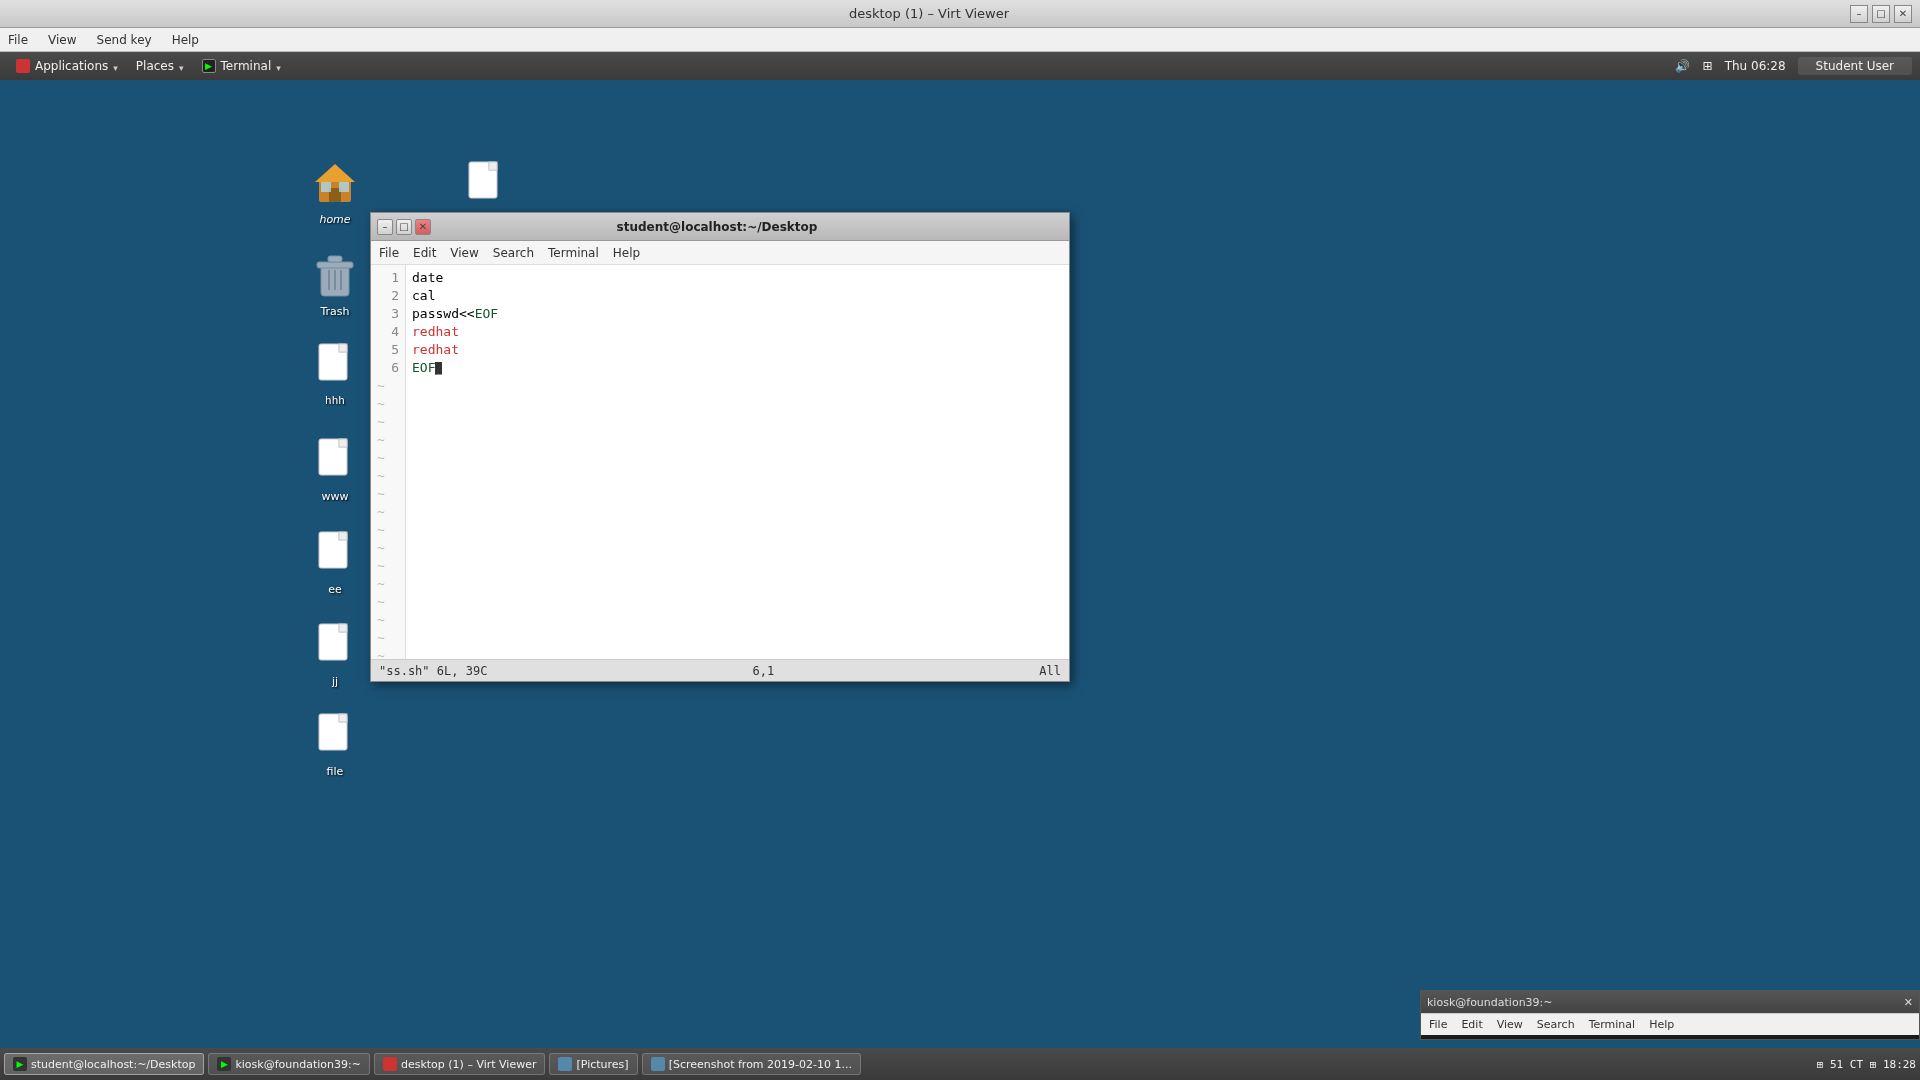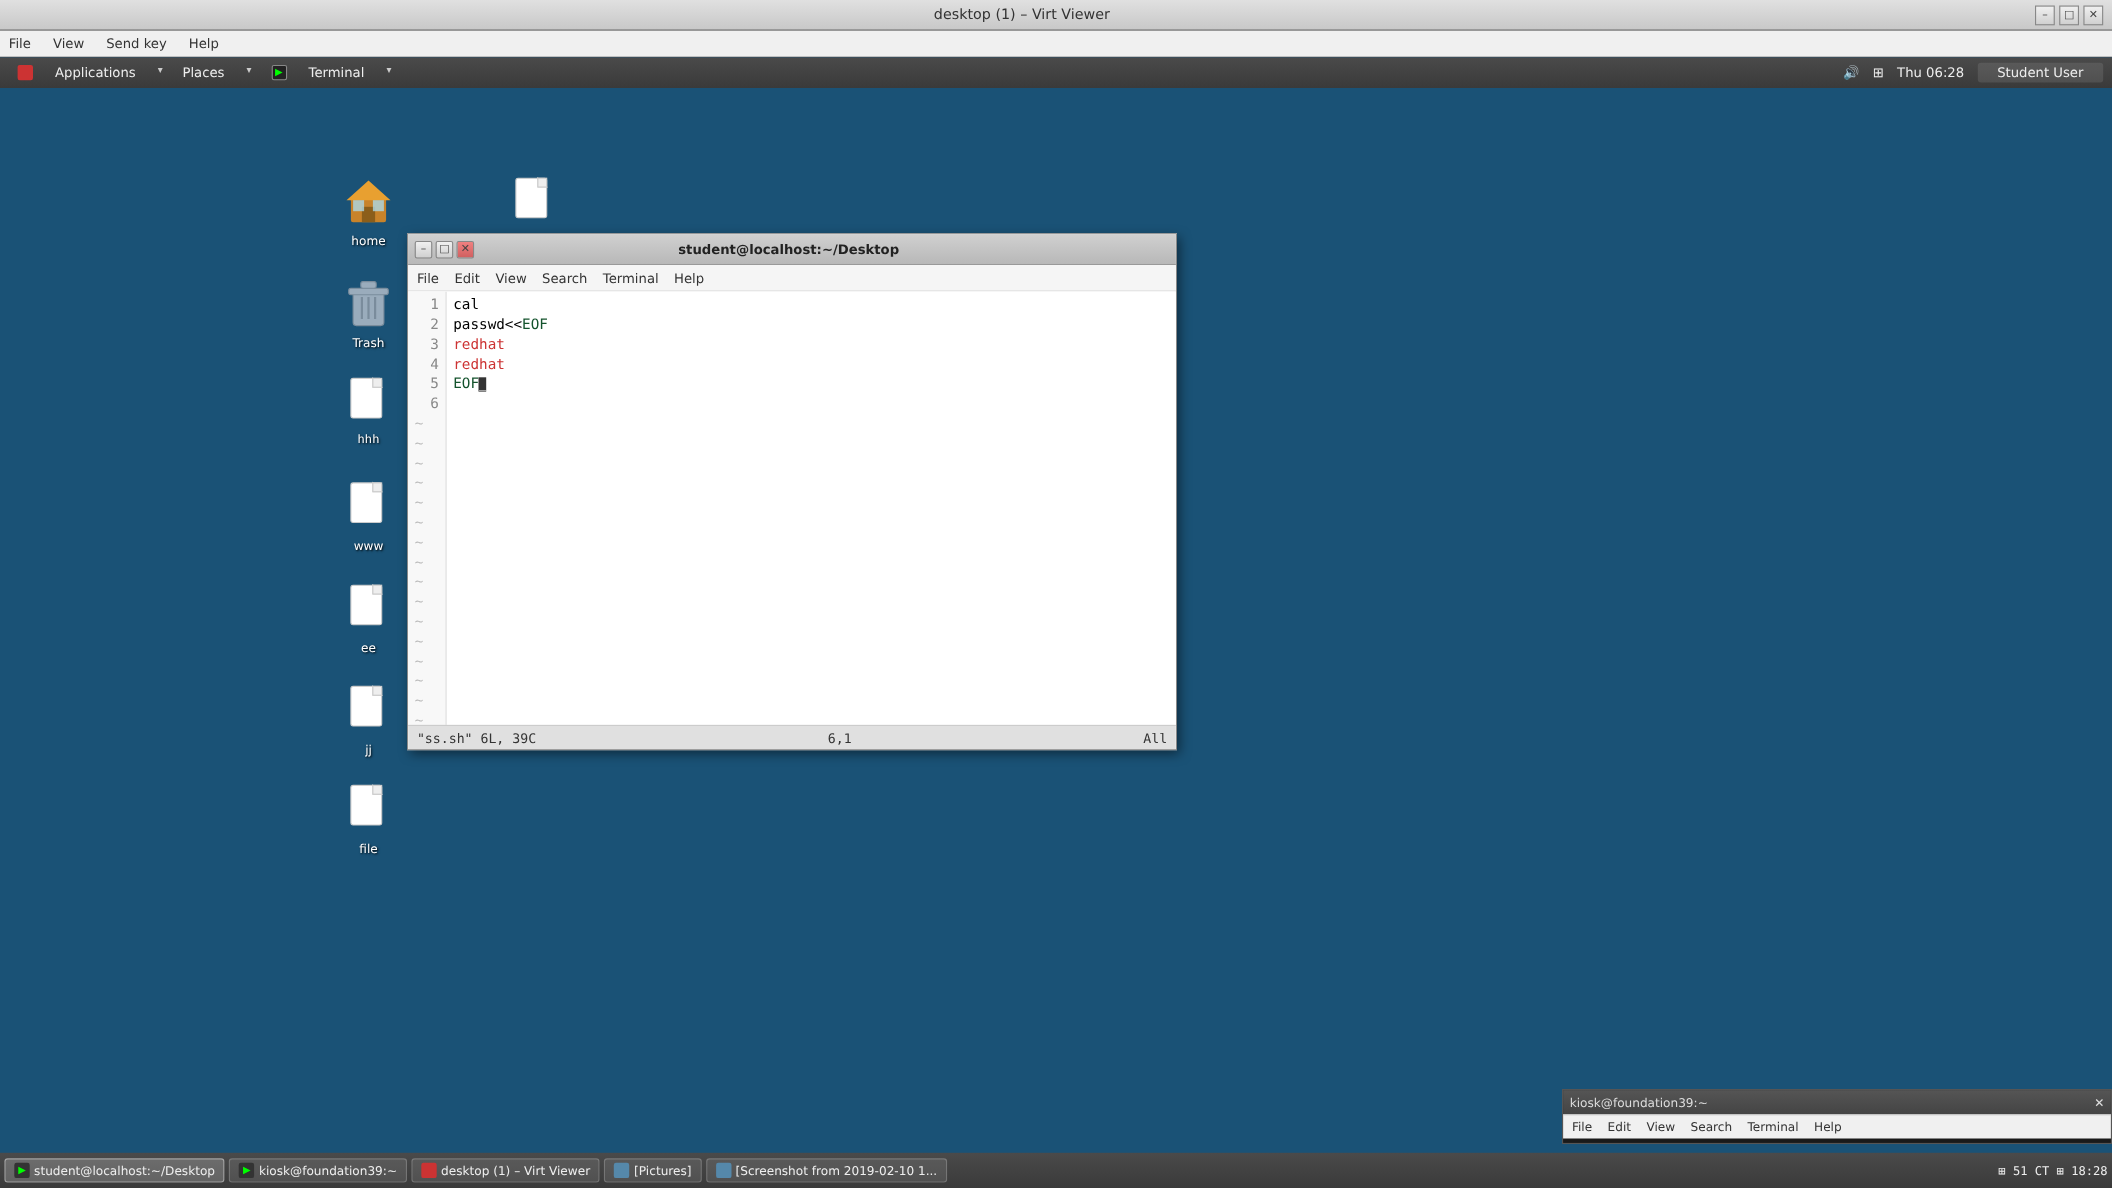--- a/index.html
+++ b/index.html
@@ -77,21 +77,21 @@
       align-items: center;
       padding: 0 8px;
       z-index: 10;
     }
     .guest-panel-left {
       display: flex;
       align-items: center;
       gap: 2px;
     }
     .panel-btn {
-      display: flex; align-items: flex-start; gap: 20px;
+      display: flex; align-items: flex-end; gap: 5px;
       padding: 2px 8px;
       font-size: 12px;
       color: #eee;
       cursor: pointer;
       border-radius: 3px;
     }
     .panel-btn-icon {
       width: 14px; height: 14px;
       background: #cc3333;
       border-radius: 2px;
@@ -370,21 +370,21 @@
         </div>
       </div>
       <div class="guest-panel-right">
         <span>🔊</span>
         <span style="font-size:12px;">⊞</span>
         <span>Thu 06:28</span>
         <span style="background:rgba(255,255,255,0.1); padding:2px 18px; border-radius:3px;">Student User</span>
       </div>
     </div>
 
-    <div class="desktop-icon" style="top:108px; left:300px;">
+    <div class="desktop-icon" style="top:108px; left:300px;font-style:italic;">
       <div class="icon-img">
         <svg width="48" height="48" viewBox="0 0 48 48">
           <rect x="8" y="20" width="32" height="22" rx="2" fill="#c8832a"></rect>
           <polygon points="4,22 24,4 44,22" fill="#e8a030"></polygon>
           <rect x="18" y="28" width="12" height="14" fill="#8b5e1a"></rect>
           <rect x="10" y="22" width="10" height="10" fill="#add8e6" opacity="0.8"></rect>
           <rect x="28" y="22" width="10" height="10" fill="#add8e6" opacity="0.8"></rect>
         </svg>
       </div>
       <span class="icon-label">home</span>
@@ -513,20 +513,21 @@
             <div class="vim-empty-line">~</div>
             <div class="vim-empty-line">~</div>
             <div class="vim-empty-line">~</div>
             <div class="vim-empty-line">~</div>
             <div class="vim-empty-line">~</div>
             <div class="vim-empty-line">~</div>
             <div class="vim-empty-line">~</div>
 
           </div>
           <div class="vim-text-area">
+            <div class="vim-line">date</div>
             <div class="vim-line">cal</div>
             <div class="vim-line">passwd&lt;&lt;<span class="eof-word">EOF</span></div>
             <div class="vim-line"><span class="redhat-word">redhat</span></div>
             <div class="vim-line"><span class="redhat-word">redhat</span></div>
             <div class="vim-line"><span class="eof-word">EOF</span><span style="background:#333; color:#fff; font-size:11px;">_</span></div>
           </div>
         </div>
 
         <div class="vim-statusbar">
           <span>"ss.sh" 6L, 39C</span>

